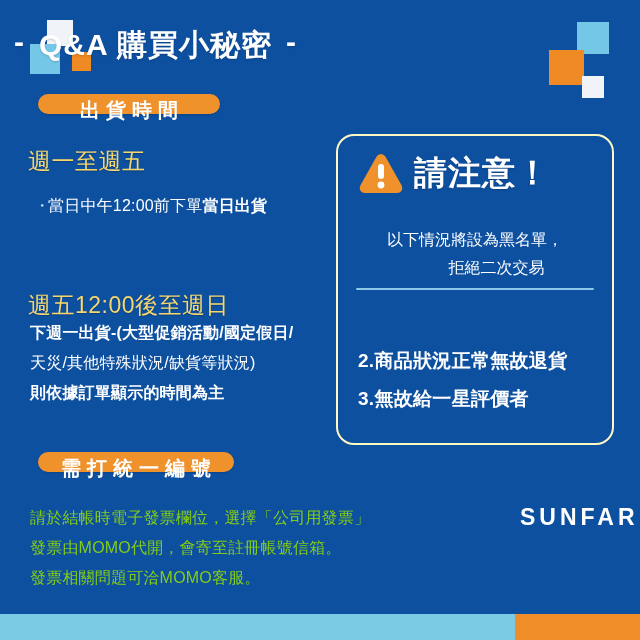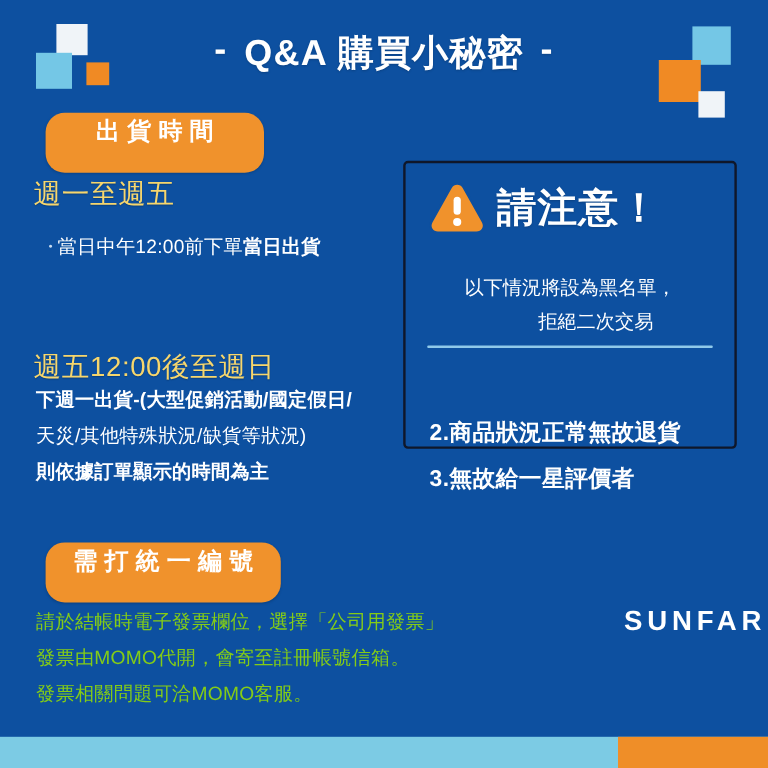--- a/index.html
+++ b/index.html
@@ -24,21 +24,21 @@
   .deco-tl-orange { left: 72px;  top: 52px;  width: 19px; height: 19px; background: #f08a24; }
 
   .deco-tr-blue   { left: 577px; top: 22px;  width: 32px; height: 32px; background: #74c7e6; }
   .deco-tr-orange { left: 549px; top: 50px;  width: 35px; height: 35px; background: #f08a24; }
   .deco-tr-white  { left: 582px; top: 76px;  width: 22px; height: 22px; background: #f0f4f8; }
 
   
   .title-row {
     position: absolute;
     left: 0; right: 0; top: 20px;
-    text-align: center;
+    text-align: left;
     color: #ffffff;
     font-size: 30px;
     font-weight: bold;
     letter-spacing: 1px;
     line-height: 44px;
     text-shadow: 0 1px 2px rgba(0,0,0,0.18);
   }
   .title-dash { display: inline-block; padding: 0 14px; vertical-align: 3px; font-weight: bold; }
 
   
@@ -46,21 +46,21 @@
     position: absolute;
     background: #f0922c;
     color: #ffffff;
     border-radius: 16px;
     font-size: 20px;
     font-weight: bold;
     letter-spacing: 6px;
     text-indent: 6px;
     text-align: center;
     line-height: 32px;
-    height: 50px;
+    height: 20px;
     box-shadow: 0 1px 2px rgba(0,0,0,0.15);
   }
   .pill-shipping { left: 38px; top: 94px; width: 182px; }
   .pill-invoice  { left: 38px; top: 452px; width: 196px; }
 
   
   .gold-head {
     position: absolute;
     color: #f6d66d;
     font-weight: normal;
@@ -105,23 +105,23 @@
     letter-spacing: 0.2px;
   }
   .i-1 { left: 30px; top: 508px; }
   .i-2 { left: 30px; top: 538px; }
   .i-3 { left: 30px; top: 568px; }
 
   
   .panel {
     position: absolute;
     left: 336px; top: 134px;
-    width: 278px; height: 240px;
-    border: 2px solid #0f172a;
-    border-radius: 4px;
+    width: 278px; height: 311px;
+    border: 2px solid #fef9c3;
+    border-radius: 18px;
     box-sizing: border-box;
   }
   .panel-head {
     position: absolute;
     left: 18px; top: 14px;
     display: flex;
     align-items: center;
   }
   .warn-tri { width: 50px; height: 46px; margin-right: 8px; }
   .panel-title {

